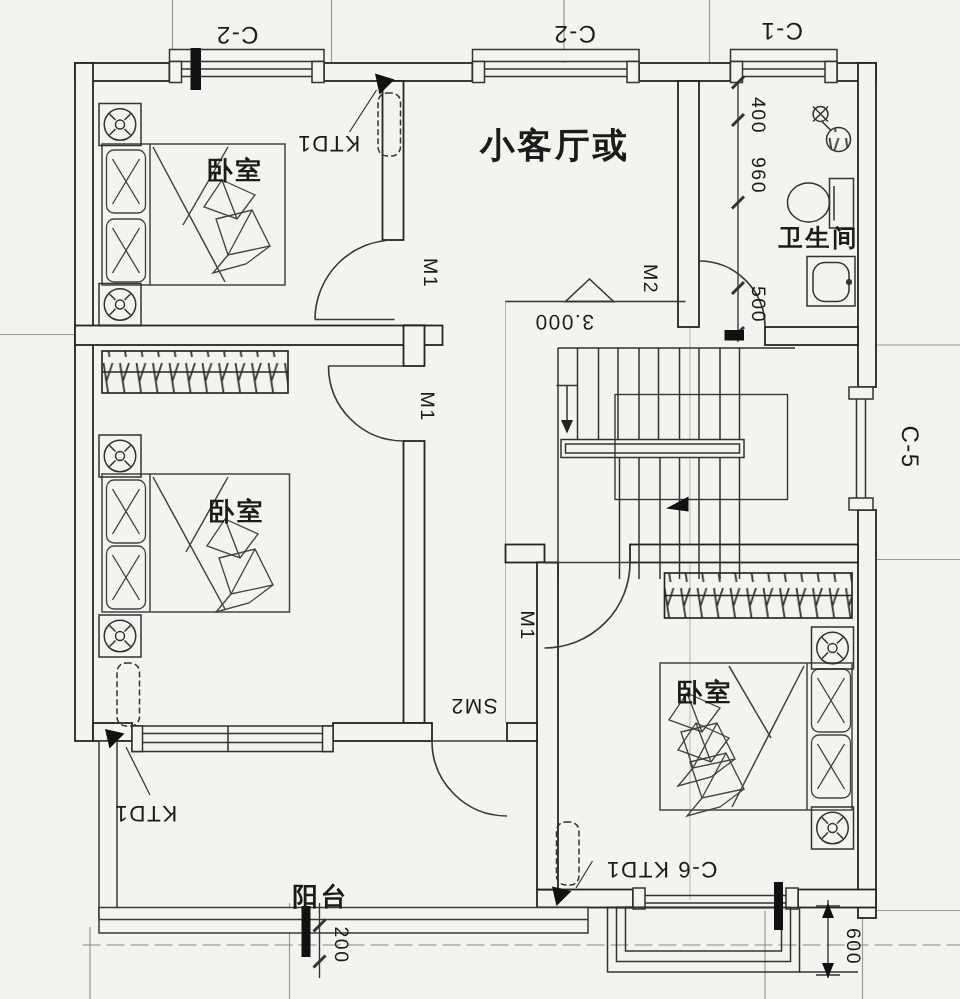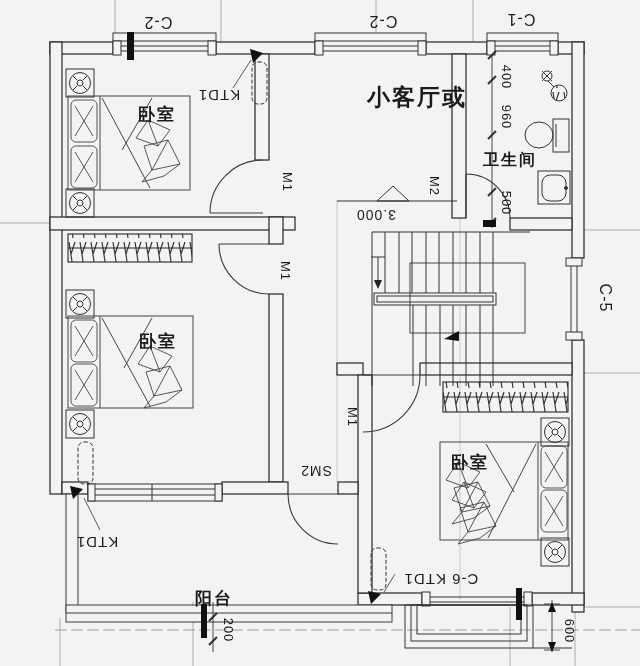--- a/index.html
+++ b/index.html
@@ -261,22 +261,22 @@
     <rect x="127" y="32" width="7" height="28"></rect>
     <rect x="483" y="220" width="13" height="7"></rect>
     <rect x="516" y="588" width="6" height="32"></rect>
     <rect x="201" y="604" width="6" height="34"></rect>
   </g>
 </svg>
 
 <div class="lbl room s22" style="left:157px;top:114px;">卧室</div>
 <div class="lbl room s22" style="left:158px;top:341px;">卧室</div>
 <div class="lbl room s22" style="left:470px;top:462px;">卧室</div>
-<div class="lbl room s23" style="left:370px;top:97px;margin-left:47px;">小客厅或</div>
-<div class="lbl room s16" style="left:510px;top:160px;">卫生间</div>
+<div class="lbl room s23" style="left:370px;top:97px;">小客厅或</div>
+<div class="lbl room s16" style="left:546px;top:160px;">卫生间</div>
 <div class="lbl room s22" style="left:214px;top:550px;margin-top:48px;">阳台</div>
 
 <div class="lbl r180 s16 code" style="left:158px;top:22px;">C-2</div>
 <div class="lbl r180 s16 code" style="left:383px;top:21px;">C-2</div>
 <div class="lbl r180 s16 code" style="left:521px;top:19px;">C-1</div>
 <div class="lbl r90 s16 code" style="left:605px;top:298px;">C-5</div>
 <div class="lbl r180 s15 code" style="left:441px;top:579px;">C-6 KTD1</div>
 
 <div class="lbl r90 s13 code" style="left:287px;top:182px;">M1</div>
 <div class="lbl r90 s13 code" style="left:285px;top:271px;">M1</div>

